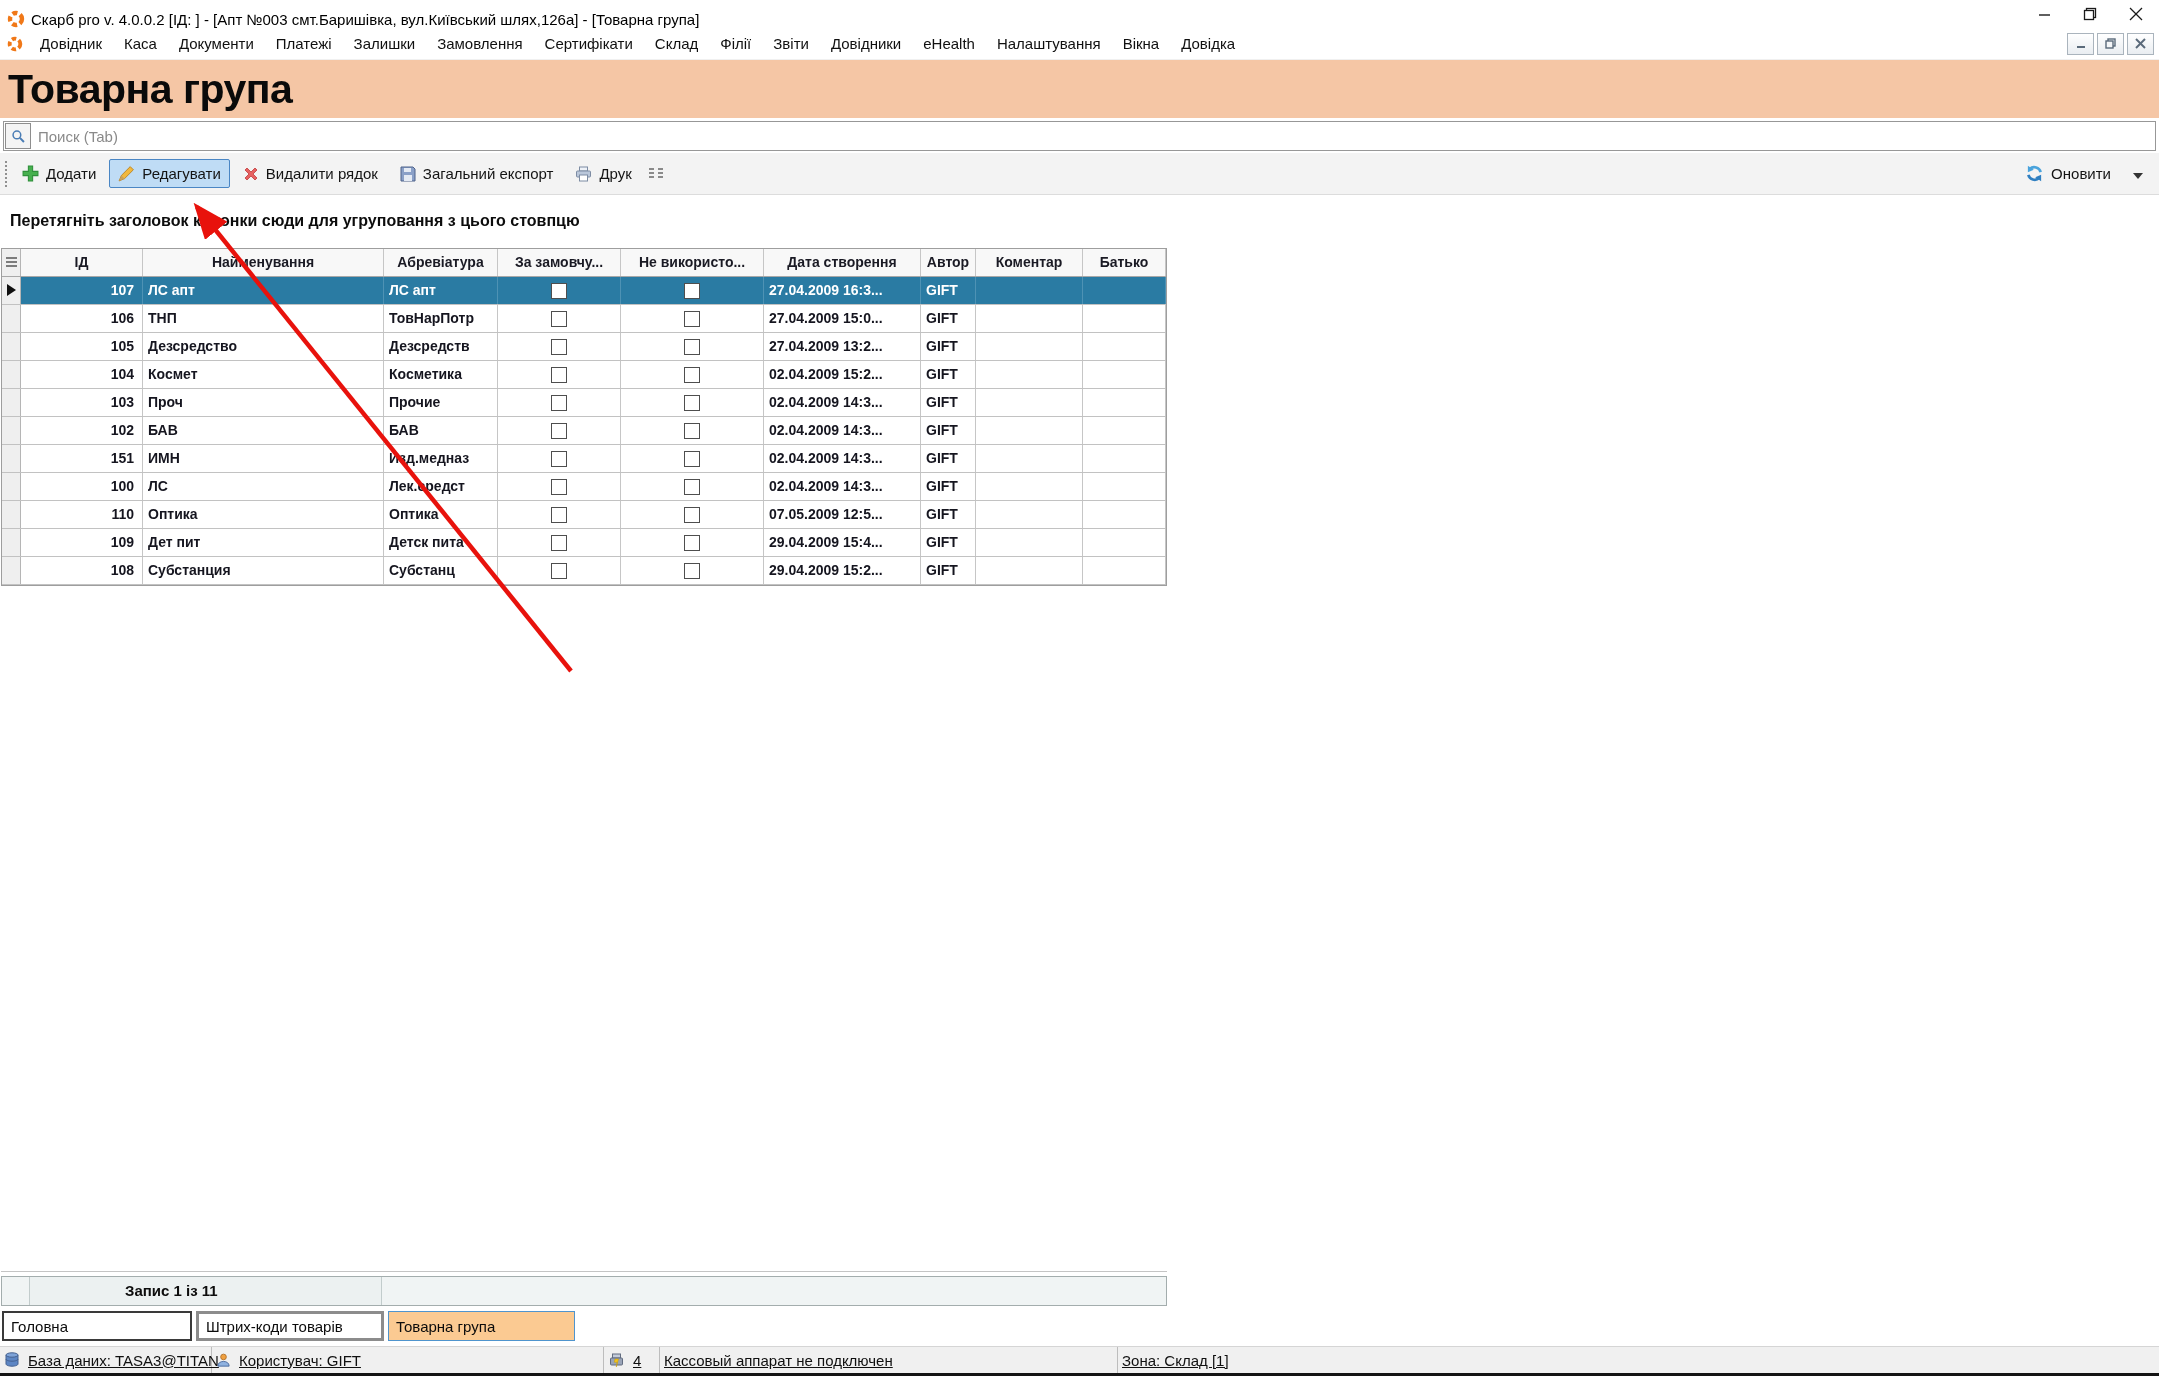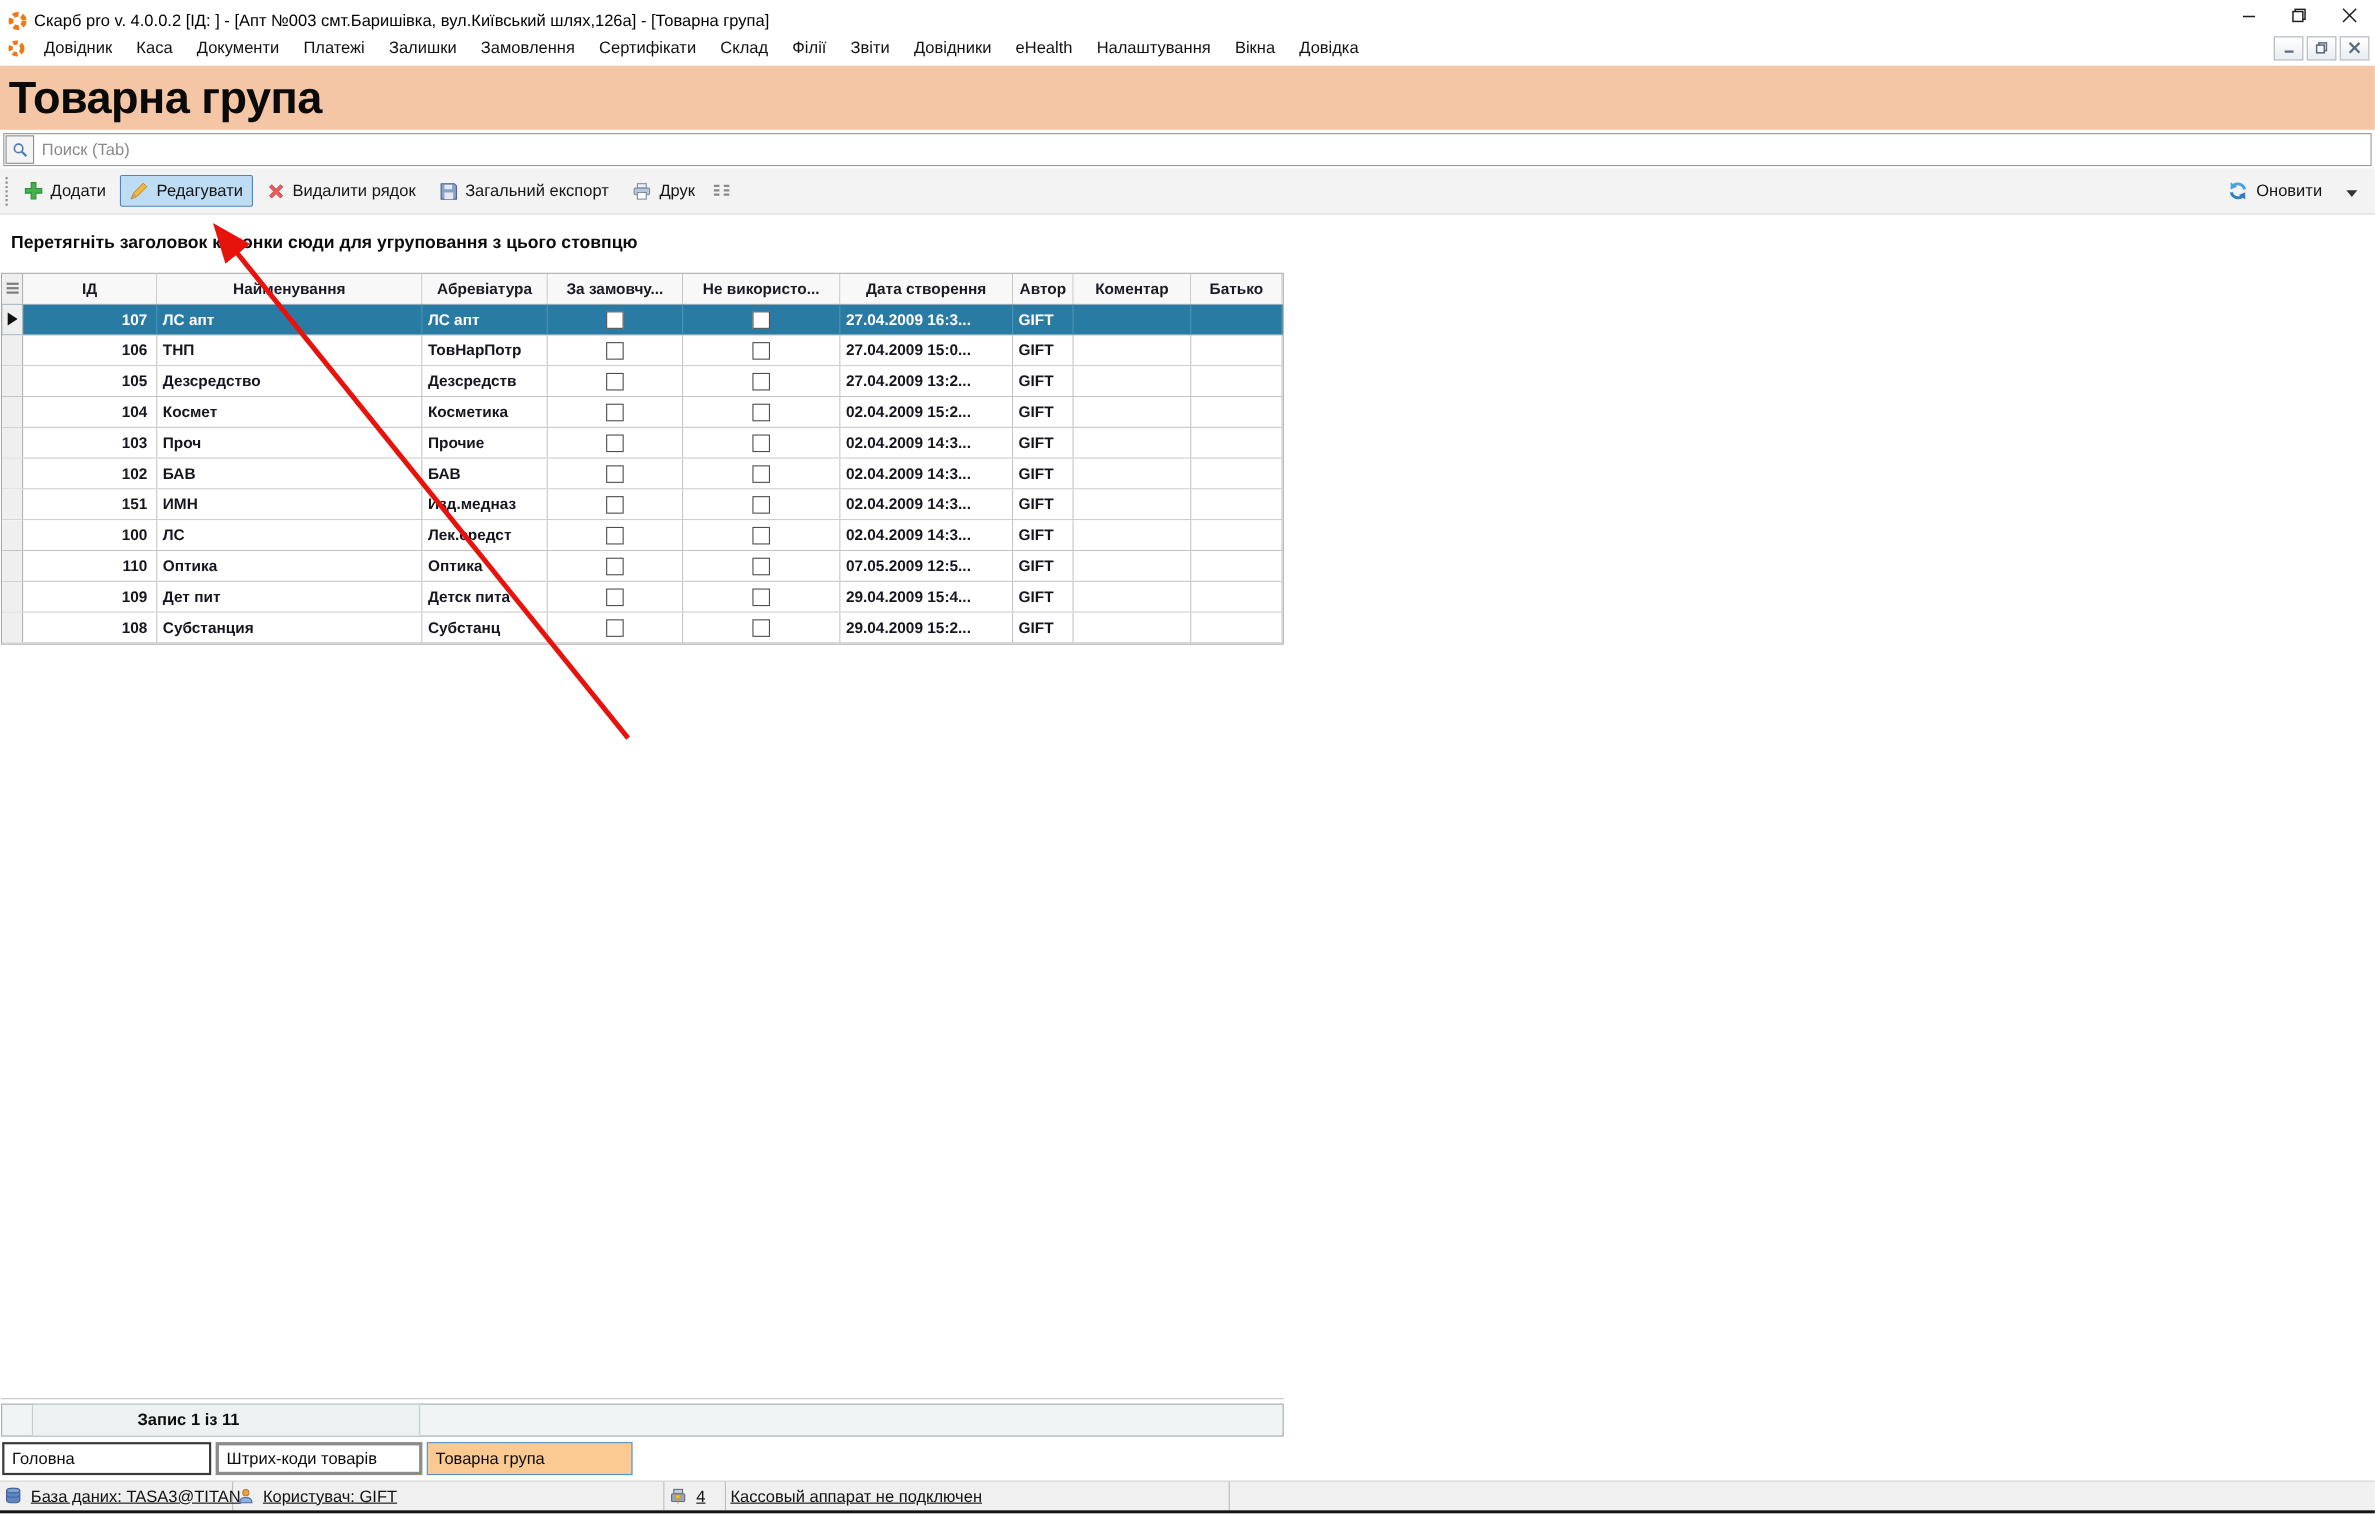--- a/index.html
+++ b/index.html
@@ -505,20 +505,23 @@
           <rect x="4" y="2" width="8" height="4" fill="#c3cbd9" stroke="#636d80"></rect>
           <rect x="2" y="6" width="12" height="7" rx="1" fill="#9aa4b8" stroke="#636d80"></rect>
           <polygon points="6.5,7 10,7 7.8,15 8.6,10.3 5.8,10.3" fill="#f5c518" stroke="#c79a00" stroke-width="0.5"></polygon>
         </svg>
       </span>
     <span>4</span>
   </div>
   <div class="seg s3">
     <span>Кассовый аппарат не подключен</span>
   </div>
+  <div class="seg s4">
+    <span>Зона: Склад [1]</span>
+  </div>
 </div>
 <div class="bottomedge"></div>
 
 <div class="arrow-overlay">
   <svg width="2159" height="1376" viewBox="0 0 2159 1376">
     <defs>
       <marker id="ah" markerWidth="8" markerHeight="6.4" refX="6.8" refY="3.2" orient="auto">
         <polygon points="0 0, 8 3.2, 0 6.4" fill="#e8120c"></polygon>
       </marker>
     </defs>

